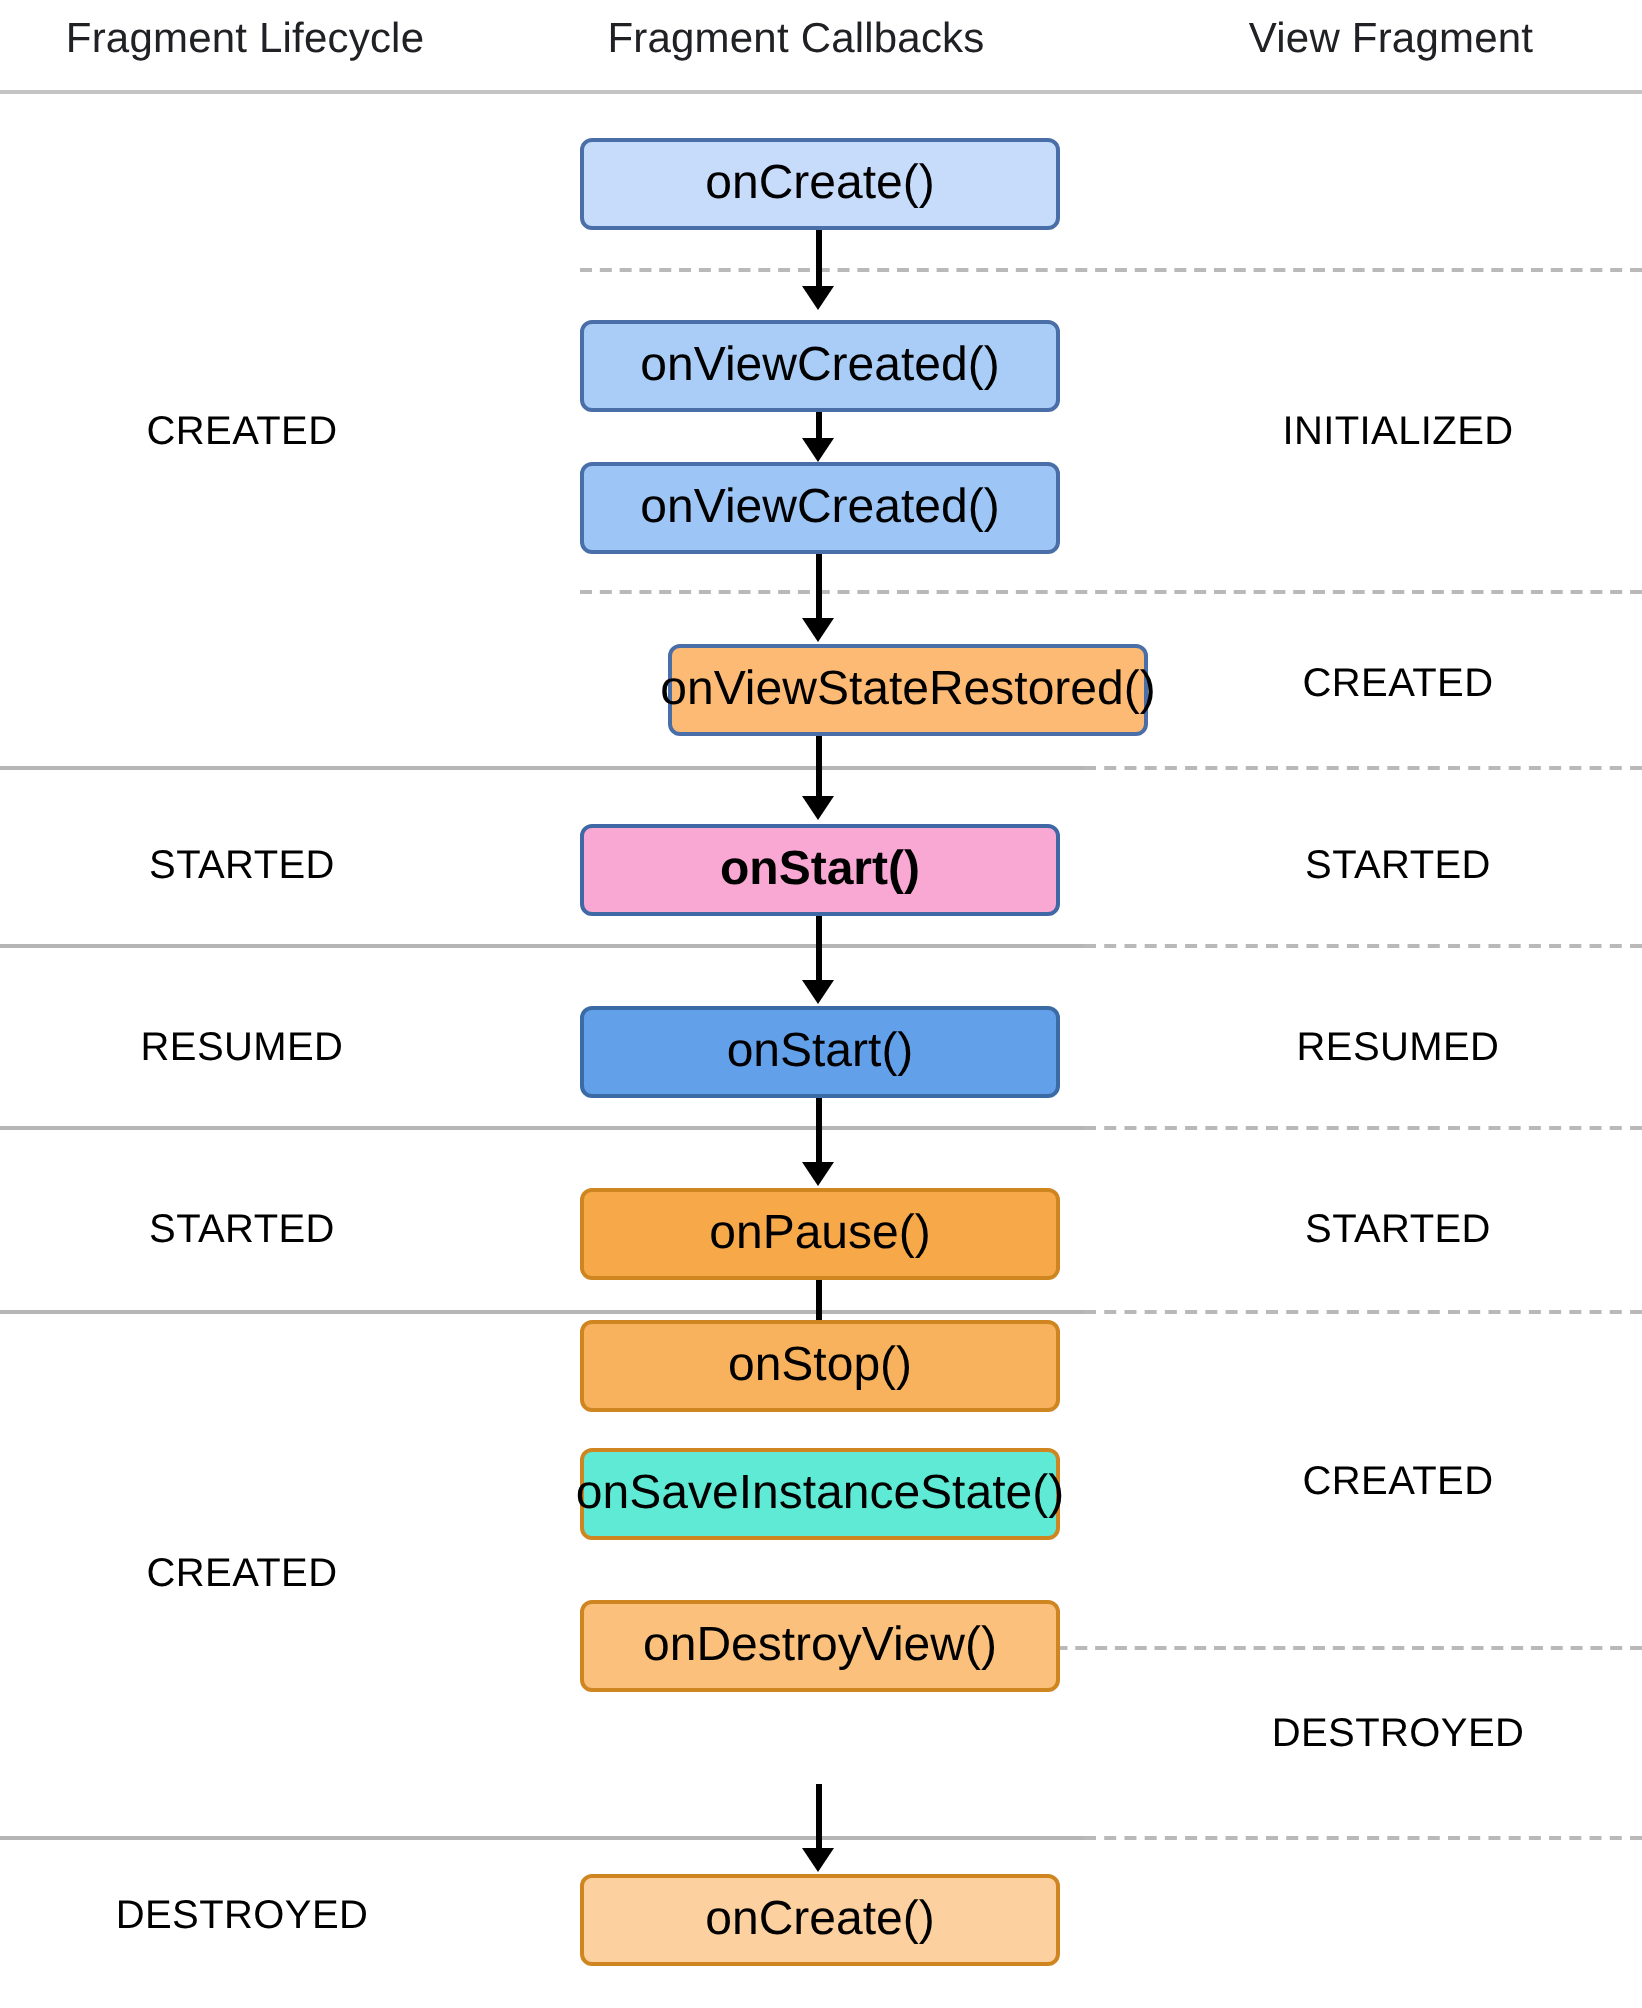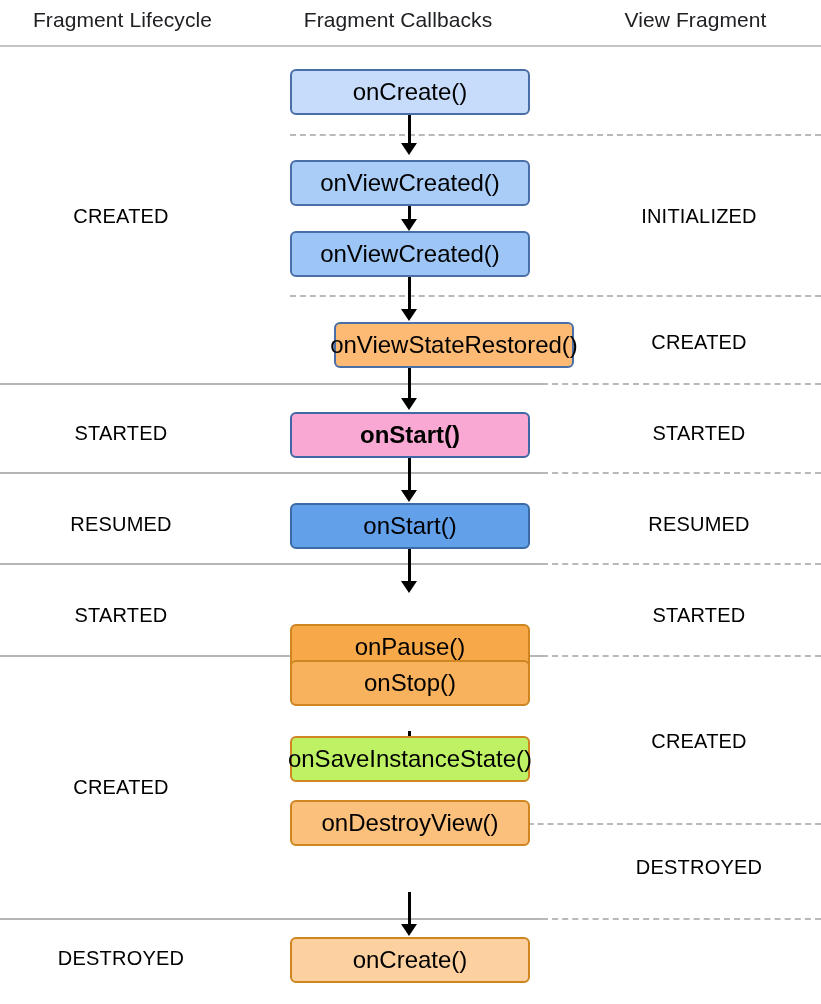--- a/index.html
+++ b/index.html
@@ -157,23 +157,23 @@
       <div class="arrow-line" style="top: 892px; height: 32px;"></div>
       <div class="arrow-head" style="top: 924px;"></div>
     </div>
   <div id="nodes-layer">
       <div class="node" style="top: 69px; background: rgb(199, 220, 251); border: 2px solid rgb(74, 111, 168);">onCreate()</div>
       <div class="node" style="top: 160px; background: rgb(169, 205, 247); border: 2px solid rgb(74, 111, 168);">onViewCreated()</div>
       <div class="node" style="top: 231px; background: rgb(157, 198, 246); border: 2px solid rgb(74, 111, 168); text-align: center;">onViewCreated()</div>
       <div class="node" style="top: 322px; background: #fdba74; border: 2px solid rgb(74, 111, 168); margin-left: 44px;">onViewStateRestored()</div>
       <div class="node" style="top: 412px; background: #f9a8d4; border: 2px solid rgb(63, 104, 164); font-weight: bold;">onStart()</div>
       <div class="node" style="top: 503px; background: rgb(98, 160, 234); border: 2px solid rgb(59, 107, 165);">onStart()</div>
-      <div class="node" style="top: 624px; background: rgb(247, 169, 74); border: 2px solid rgb(207, 133, 32);">onPause()</div>
+      <div class="node" style="top: 594px; background: rgb(247, 169, 74); border: 2px solid rgb(207, 133, 32);">onPause()</div>
       <div class="node" style="top: 660px; background: rgb(248, 177, 92); border: 2px solid rgb(207, 133, 32);">onStop()</div>
-      <div class="node" style="top: 724px; background: #bef264; border: 2px solid rgb(207, 133, 32); margin-top: 12px;">onSaveInstanceState()</div>
+      <div class="node" style="top: 724px; background: #5eead4; border: 2px solid rgb(207, 133, 32);">onSaveInstanceState()</div>
       <div class="node" style="top: 800px; background: rgb(251, 192, 124); border: 2px solid rgb(207, 133, 32);">onDestroyView()</div>
       <div class="node" style="top: 937px; background: rgb(253, 208, 160); border: 2px solid rgb(207, 133, 32);">onCreate()</div>
     </div>
   <div id="left-states-layer">
       <div class="stage-label stage-left" style="top: 205px;">CREATED</div>
       <div class="stage-label stage-left" style="top: 422px;">STARTED</div>
       <div class="stage-label stage-left" style="top: 513px;">RESUMED</div>
       <div class="stage-label stage-left" style="top: 604px;">STARTED</div>
       <div class="stage-label stage-left" style="top: 776px;">CREATED</div>
       <div class="stage-label stage-left" style="top: 947px;">DESTROYED</div>

